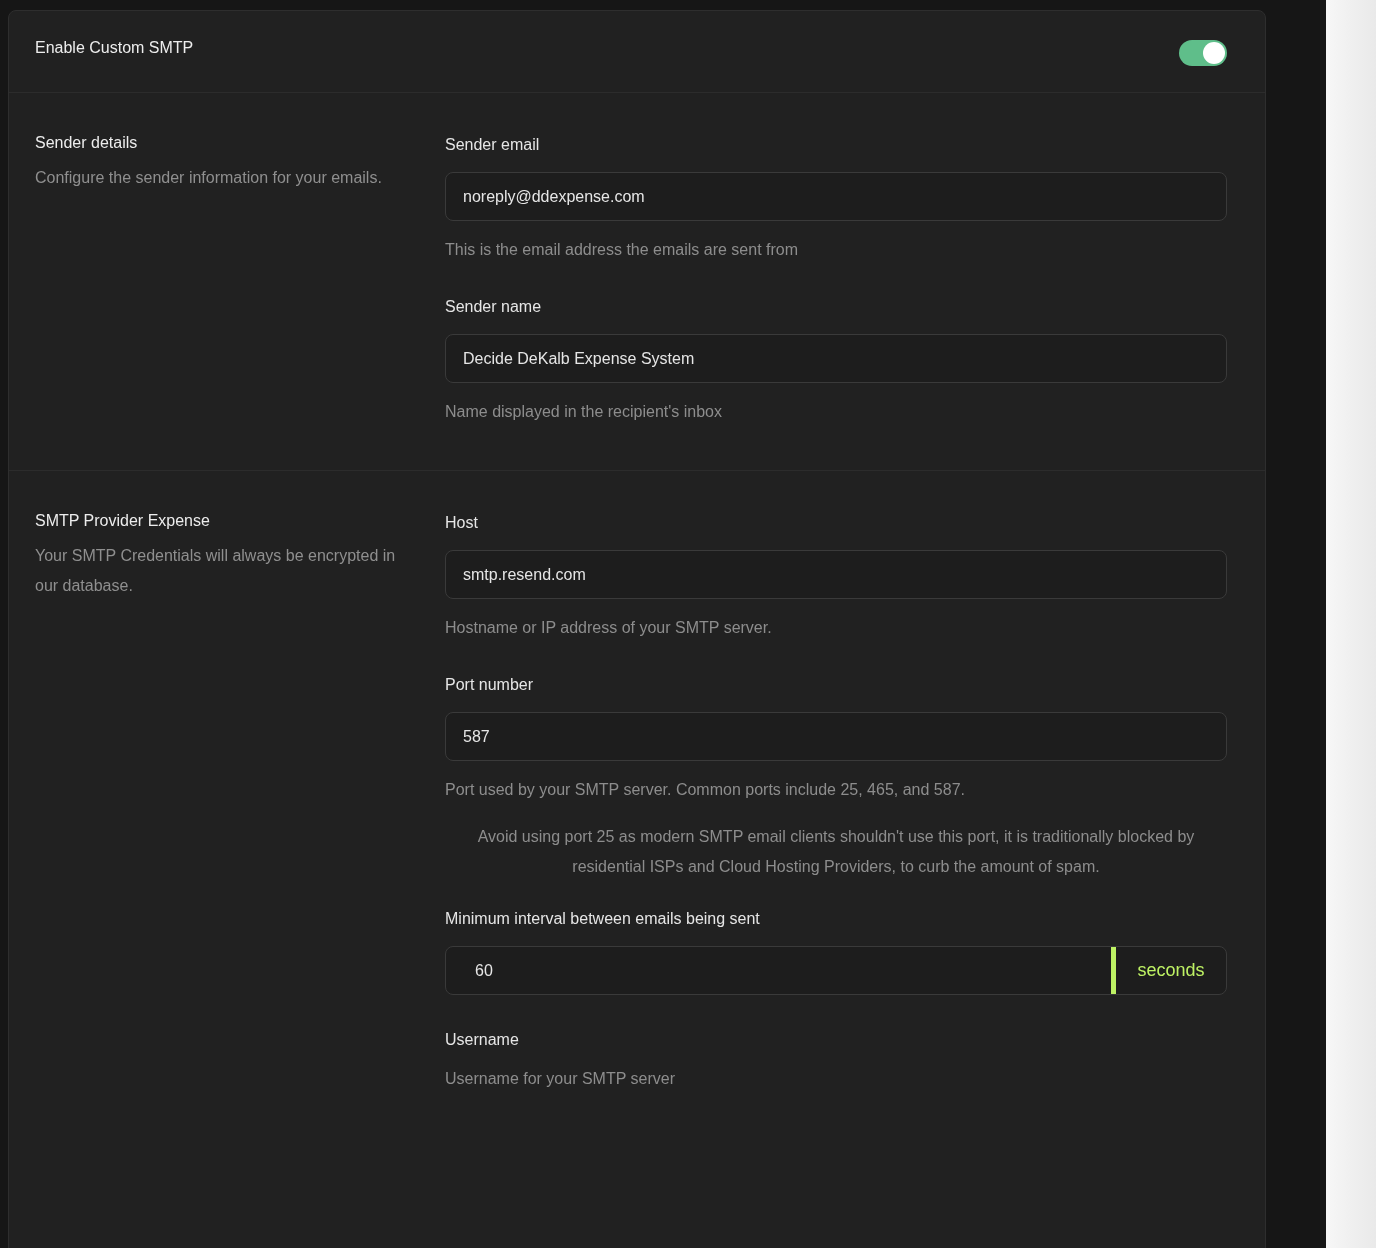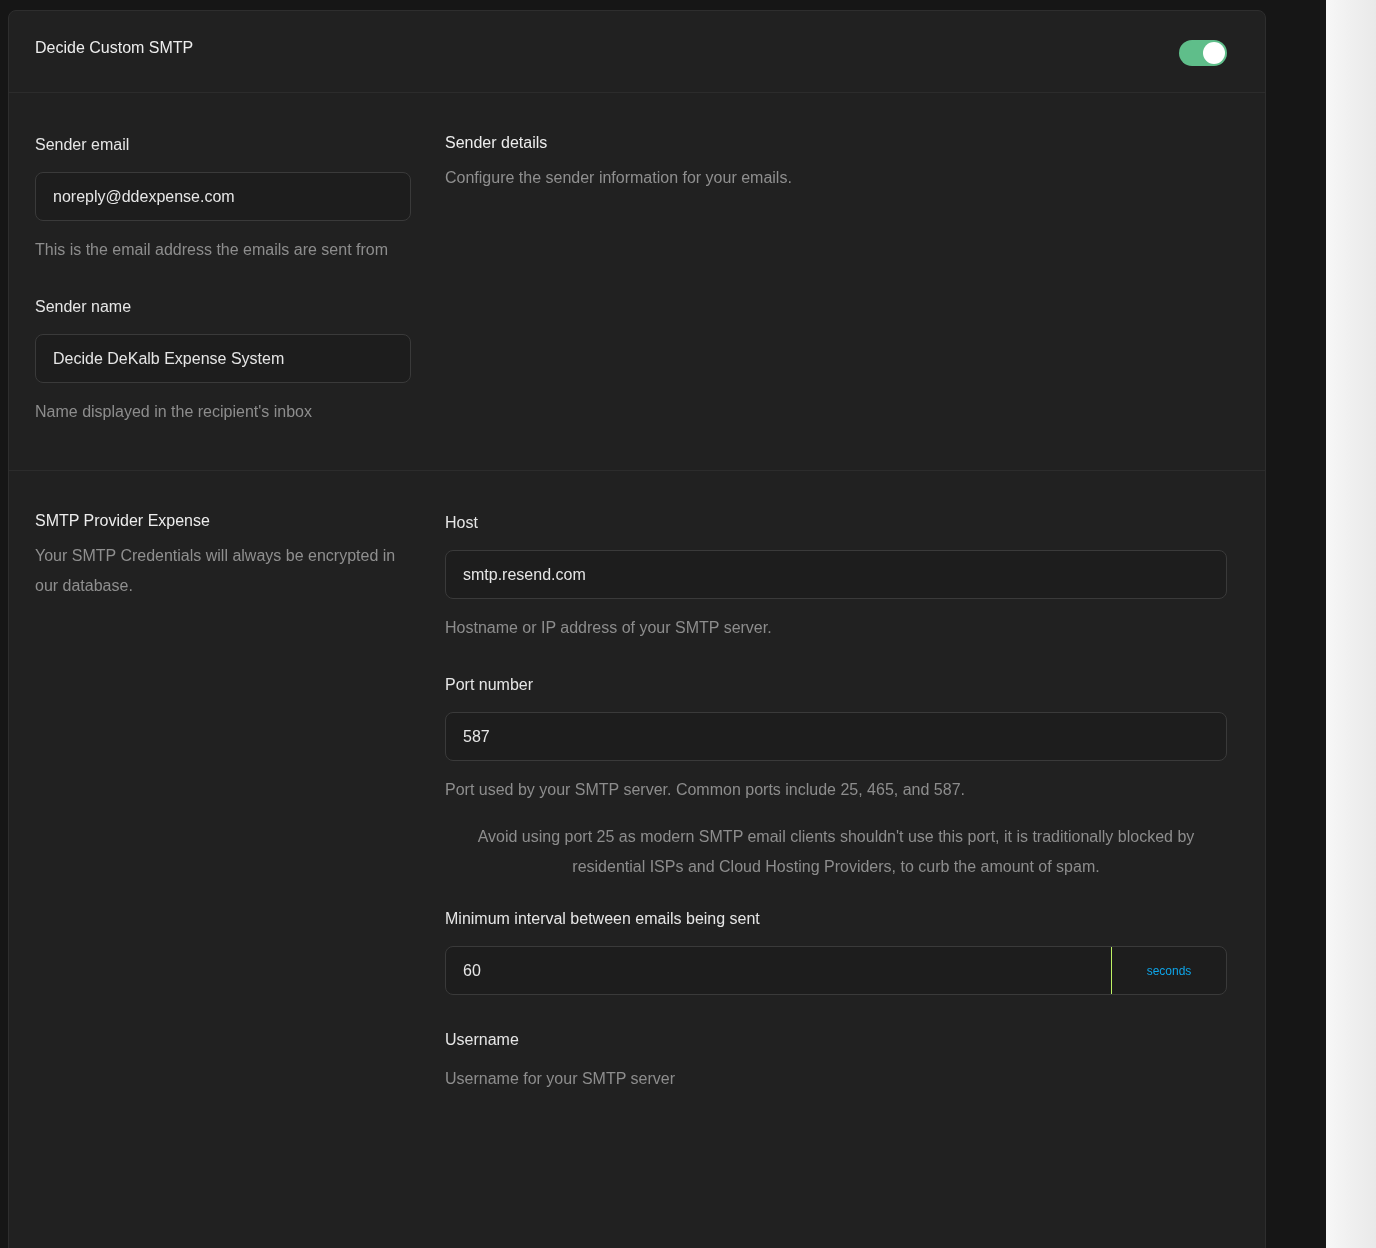--- a/index.html
+++ b/index.html
@@ -46,61 +46,61 @@
   .text-input {
     width:100%; height:49px; background:#1d1d1d;
     border:1px solid #3a3a3a; border-radius:8px;
     color:#e6e6e6; font-size:16px; padding:0 17px;
     font-family:"Liberation Sans", sans-serif; outline:none;
   }
   .helper { font-size:16px; color:#8d8d8d; margin-top:17px; line-height:24px; }
   .note { font-size:16px; color:#8d8d8d; margin-top:20px; line-height:30px;text-align:center; }
   .input-group {
     display:flex; height:49px; background:#1d1d1d;
-    border:1px solid #3a3a3a; border-radius:8px; overflow:hidden;
+    border:1px solid #3a3a3a; border-radius:8px; overflow:hidden;padding-left:12px;
   }
   .input-group .text-input {
     flex:1; height:100%; border:none; border-radius:0; background:transparent;
   }
   .suffix {
-    width:115px; border-left:1px solid #bef264;
+    width:115px; border-left:5px solid #bef264;
     display:flex; align-items:center; justify-content:center;
-    color:#0ea5e9; font-size:12px;
+    color:#bef264; font-size:18px;
   }
 </style>
 </head>
 <body>
 
 <div class="panel">
 
   <div class="header-row">
     <div>
-      <div class="header-title">Decide Custom SMTP</div>
+      <div class="header-title">Enable Custom SMTP</div>
     </div>
     <button class="toggle" aria-checked="true" style="background: rgb(95, 190, 138);">
       <span class="knob"></span>
     </button>
   </div>
 
   <div class="section">
+    <div>
+      <div class="sec-title">Sender details</div>
+      <div class="sec-desc">Configure the sender information for your emails.</div>
+    </div>
     <div>
       <div class="field">
         <label class="field-label">Sender email</label>
         <input class="text-input" type="text" value="noreply@ddexpense.com" style="">
         <div class="helper">This is the email address the emails are sent from</div>
       </div>
       <div class="field">
         <label class="field-label">Sender name</label>
         <input class="text-input" type="text" value="Decide DeKalb Expense System" style="">
         <div class="helper">Name displayed in the recipient's inbox</div>
       </div>
-    </div>
-    <div>
-      <div class="sec-title">Sender details</div>
-      <div class="sec-desc">Configure the sender information for your emails.</div>
     </div>
   </div>
 
   <div class="section">
     <div>
       <div class="sec-title">SMTP Provider Expense</div>
       <div class="sec-desc">Your SMTP Credentials will always be encrypted in our database.</div>
     </div>
     <div>
       <div class="field">

